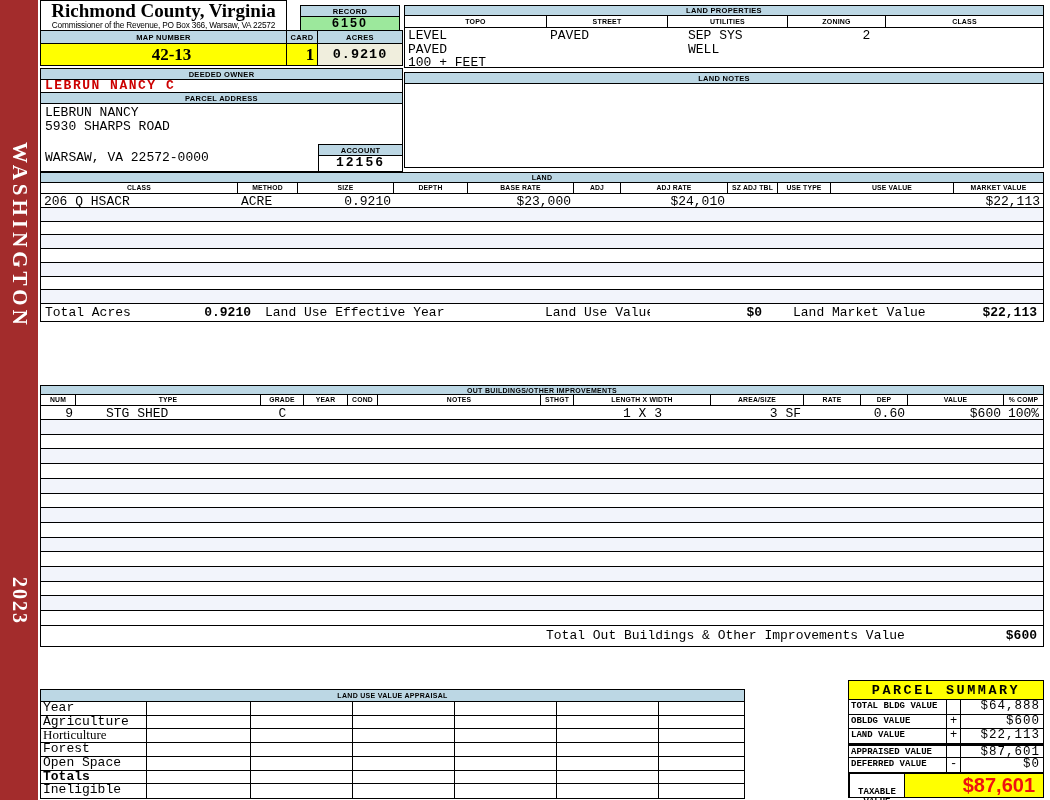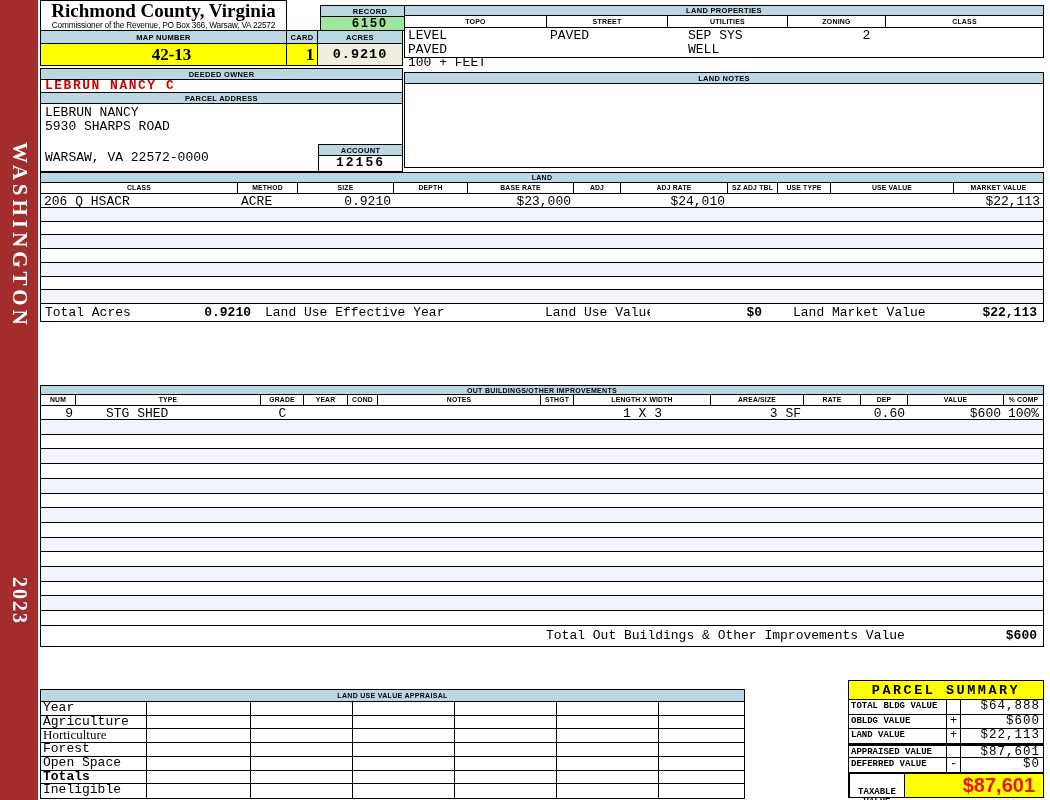--- a/index.html
+++ b/index.html
@@ -50,21 +50,21 @@
   .erow { border-bottom:1px solid #000; }
   .erow.pale { background:var(--tint); }
   .h-land { height:13.71px; }
   .h-ob { height:14.71px; }
 
   
   .title-block { position:absolute; left:40px; top:0; width:247px; height:31px; border:1px solid #000; background:#fff; text-align:center; }
   .county-title { font-family:"Liberation Serif", serif; font-weight:600; font-size:19px; line-height:20px; }
   .county-sub { font-size:8.3px; line-height:9px; letter-spacing:-0.2px; }
 
-  .record-box { position:absolute; left:300px; top:5px; width:100px; height:26px; border:1px solid #000;margin-left:20px; }
+  .record-box { position:absolute; left:300px; top:5px; width:100px; height:26px; border:1px solid #000; }
   .record-box .bar { height:11px; }
   .record-val { height:13px; background:var(--green); text-align:center; font-weight:bold; font-size:12.5px; line-height:13px; letter-spacing:2px; }
 
   .cell-box { position:absolute; border:1px solid #000; }
   .cell-box .bar { height:13px; }
   .cell-box .val { height:21px; display:flex; align-items:center; justify-content:center; }
   .map-box   { left:40px;  top:30px; width:247px; height:36px; }
   .card-box  { left:286px; top:30px; width:32px;  height:36px; }
   .acres-box { left:317px; top:30px; width:86px;  height:36px; }
   .val-yellow { background:var(--yellow); font-family:"Liberation Serif", serif; font-weight:bold; font-size:17px;padding-left:16px; }
@@ -76,21 +76,21 @@
                color:var(--ownred); font-weight:bold; font-size:13px; line-height:12px; letter-spacing:1.5px; padding-left:4px; }
   .mailing-bar { top:92px; }
   .address-box { position:absolute; left:40px; top:103px; width:363px; height:69px; border:1px solid #000; background:#fff; }
   .addr-line { position:absolute; left:4px; font-size:13px; line-height:13px; white-space:nowrap; }
 
   .account-box { position:absolute; right:-1px; bottom:-1px; width:85px; height:28px; border:1px solid #000; background:#fff; }
   .account-box .bar { height:11px; }
   .account-val { height:14px; text-align:center; font-weight:bold; font-size:13px; line-height:14px; letter-spacing:2px; }
 
   
-  .lp { left:404px; top:5px; width:640px; height:53px; }
+  .lp { left:404px; top:5px; width:640px; height:63px; }
   .lp .bar { height:10px; }
   .lp .hcell { height:11px; line-height:11px; font-size:7px; }
   .lp-values { display:flex; }
   .lp-col { padding-top:1px; }
   .lp-col div { font-family:"Liberation Mono","DejaVu Sans Mono",monospace; font-size:13px; line-height:13.5px; white-space:nowrap; }
 
   .notes { left:404px; top:72px; width:640px; height:96px; }
   .notes .bar { height:11px; }
 
   

